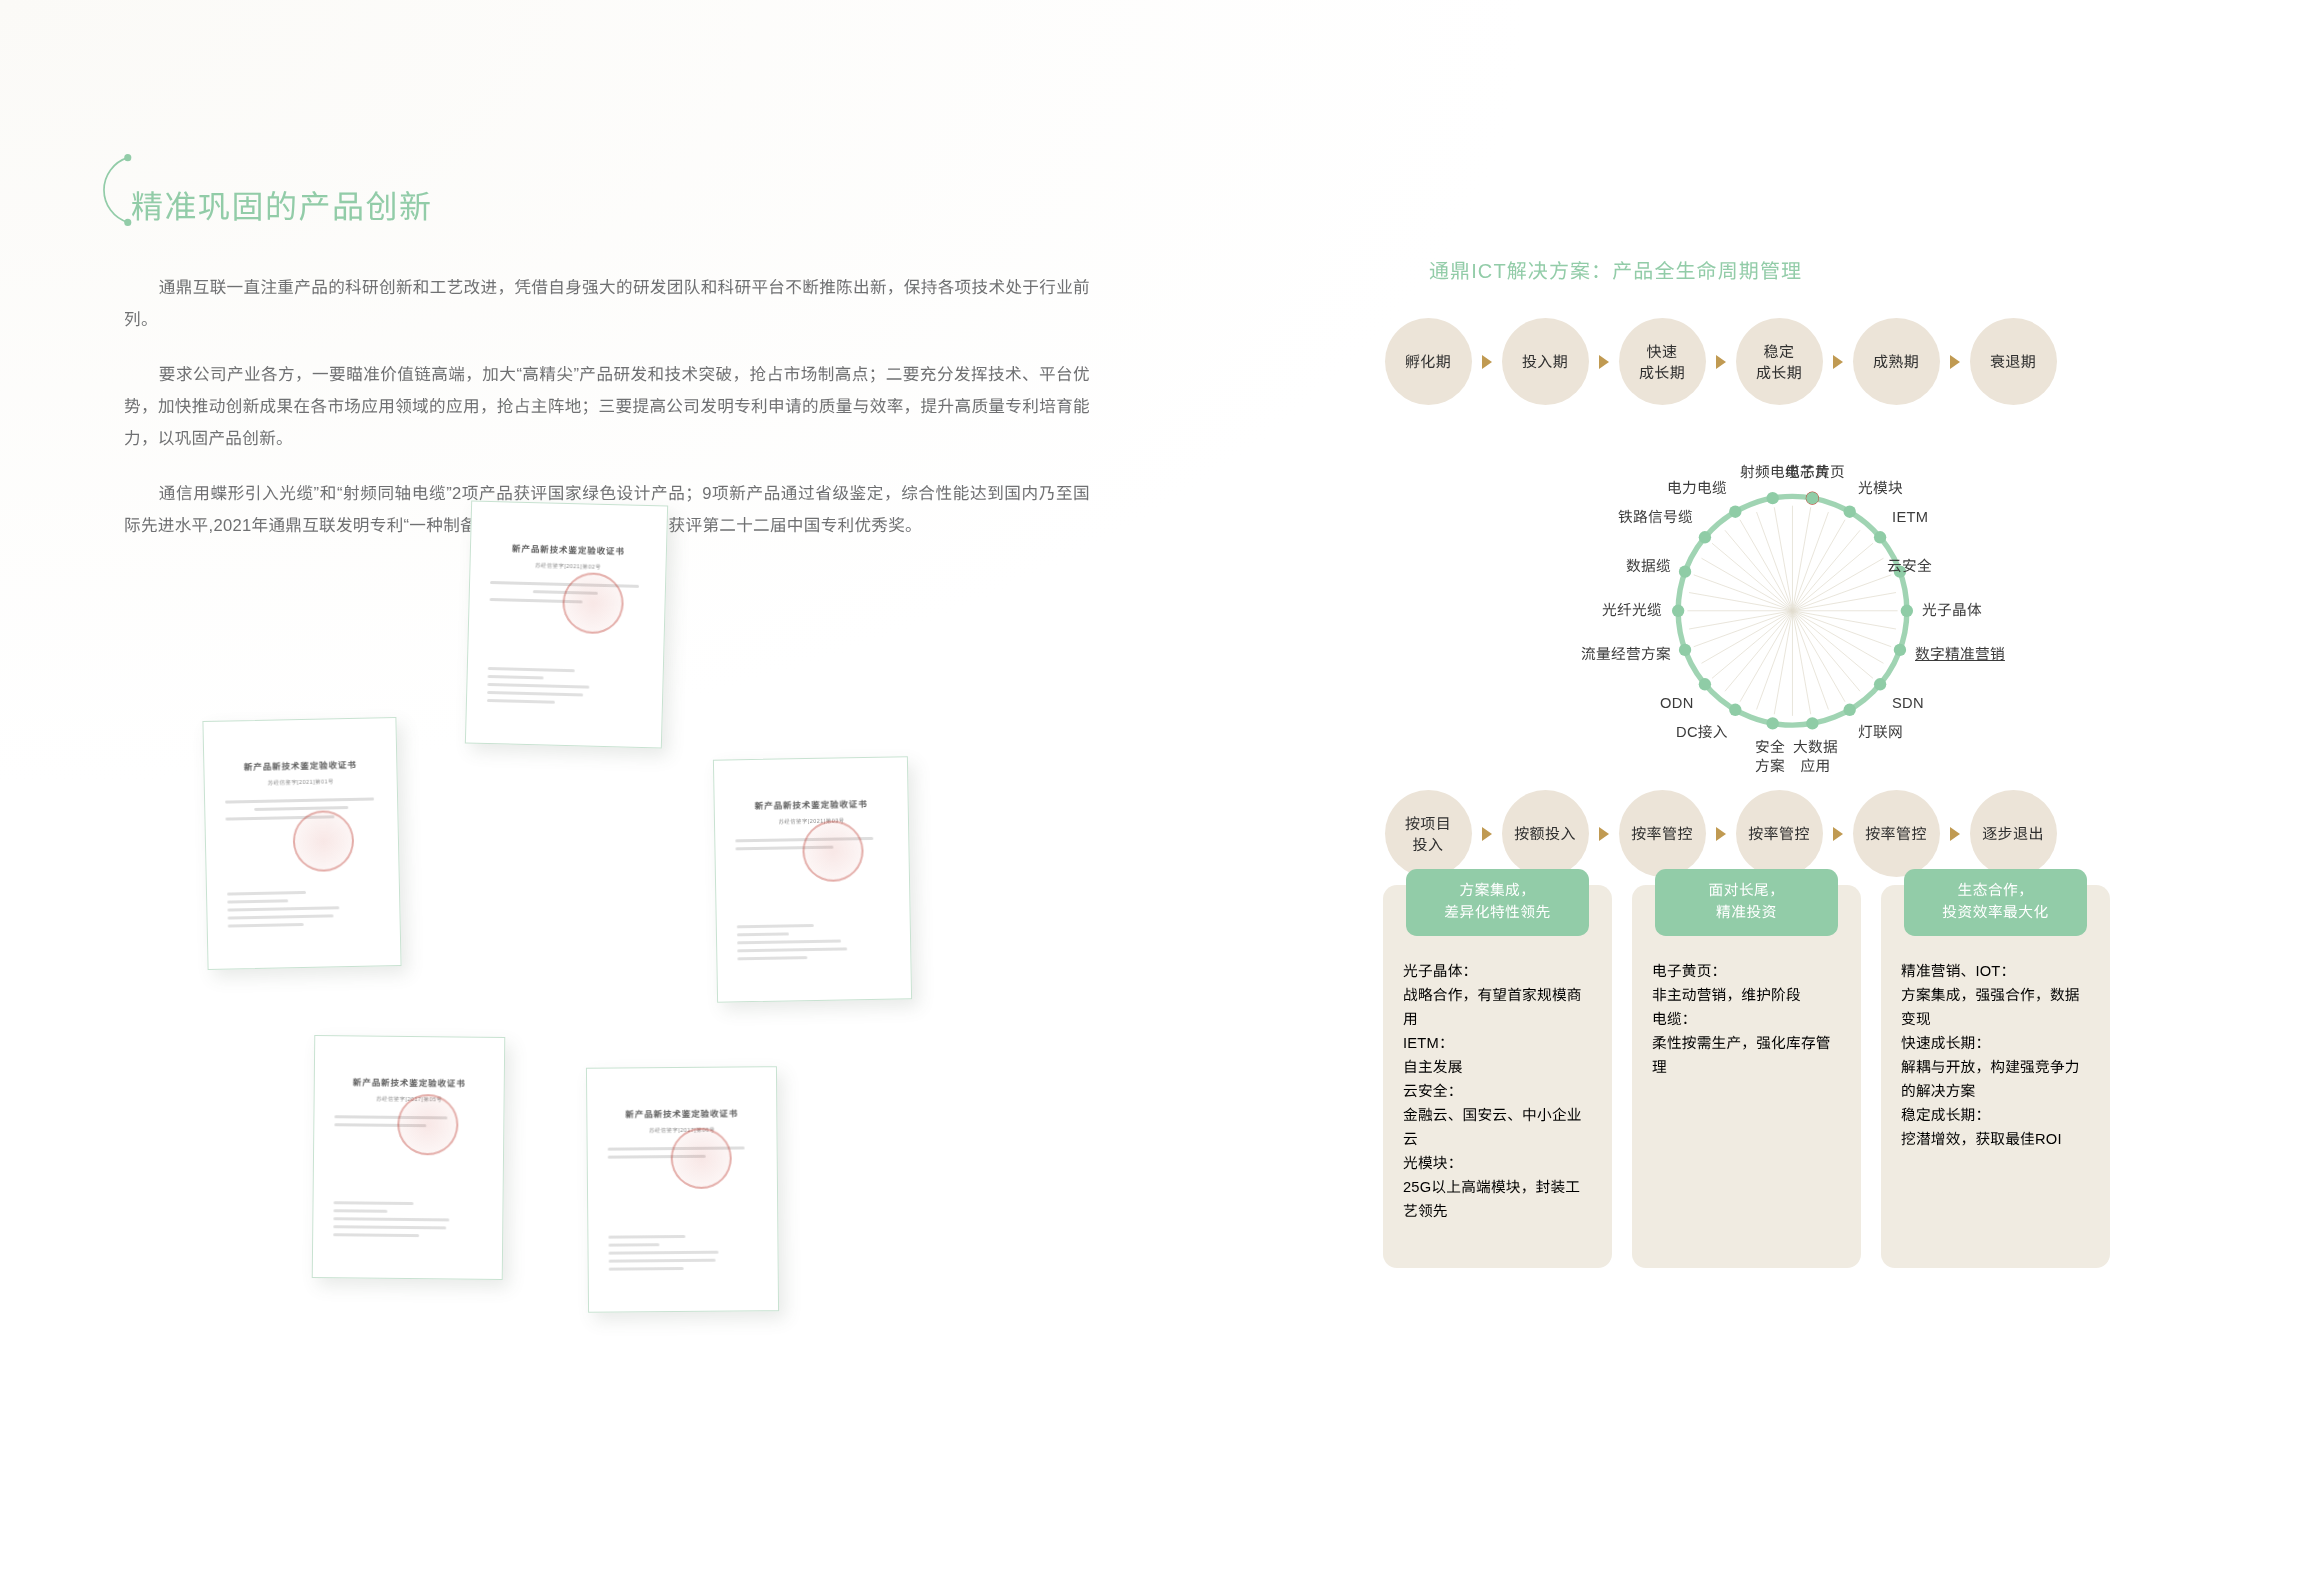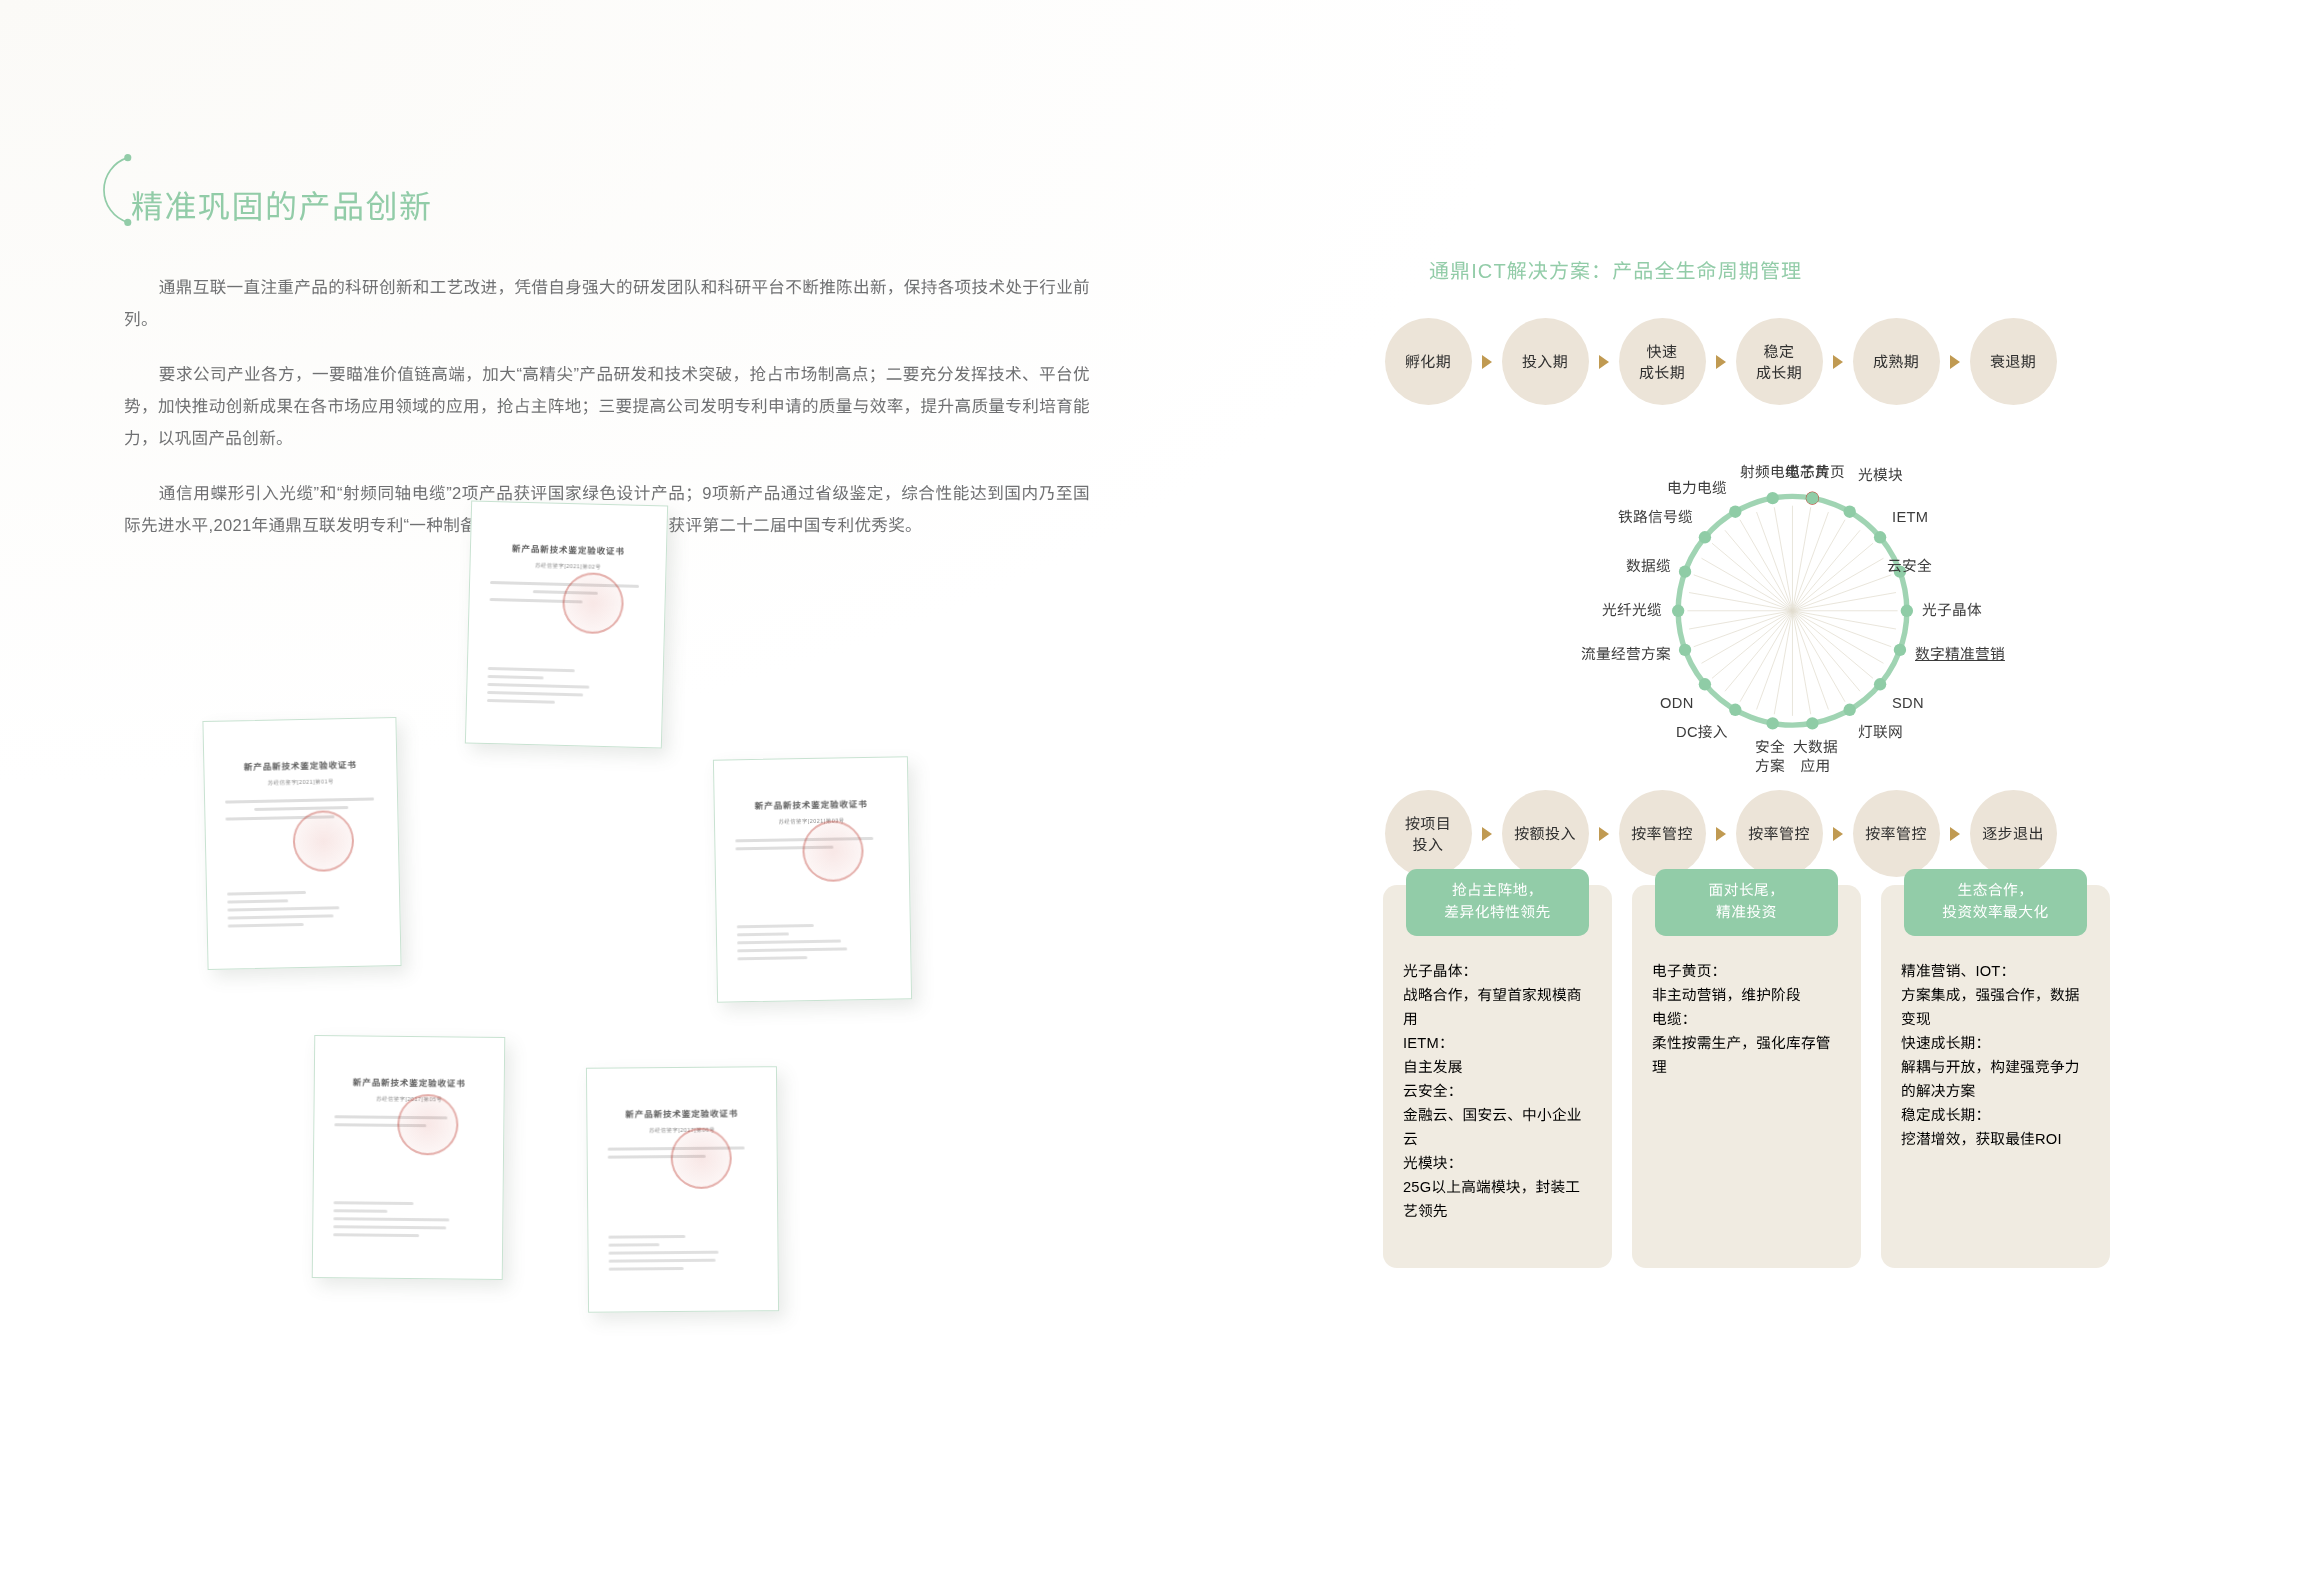--- a/index.html
+++ b/index.html
@@ -342,21 +342,21 @@
           <circle cx="390.92549212368556" cy="171.38101878780105" r="8" fill="#8fcca6"></circle>
           <circle cx="416.6254224183913" cy="126.8674337663922" r="8" fill="#8fcca6"></circle>
           <circle cx="455.99999999999994" cy="93.82824023990312" r="8" fill="#8fcca6"></circle>
           <circle cx="504.30006970529433" cy="76.24845255419322" r="8" fill="#8fcca6"></circle>
           <circle cx="555.6999302947056" cy="76.2484525541932" r="8" fill="#8fcca6"></circle>
         </svg>
       <div id="wheel-labels">
           <div class="wlabel" style="left: 417px; top: 24.4px;">
             <div>芯片</div>
           </div>
-          <div class="wlabel" style="left: 475px; top: 27px;">
+          <div class="wlabel" style="left: 475px; top: 40px;">
             <div>光模块</div>
           </div>
           <div class="wlabel" style="left: 509px; top: 69px;">
             <div>IETM</div>
           </div>
           <div class="wlabel" style="left: 504px; top: 118px; text-align: right;">
             <div>云安全</div>
           </div>
           <div class="wlabel" style="left: 539px; top: 162px;">
             <div>光子晶体</div>
@@ -443,21 +443,21 @@
         <div class="phase">
           <div>
             <span>逐步退出</span>
           </div>
         </div>
       </div>
 
     <div class="cards" id="strategy-cards">
         <div class="card">
           <div class="card-hd">
-            <span>抢占主阵地，</span>
+            <span>方案集成，</span>
             <span>差异化特性领先</span>
           </div>
           <div class="card-body">光子晶体：
 战略合作，有望首家规模商用
 IETM：
 自主发展
 云安全：
 金融云、国安云、中小企业云
 光模块：
 25G以上高端模块，封装工艺领先</div>

